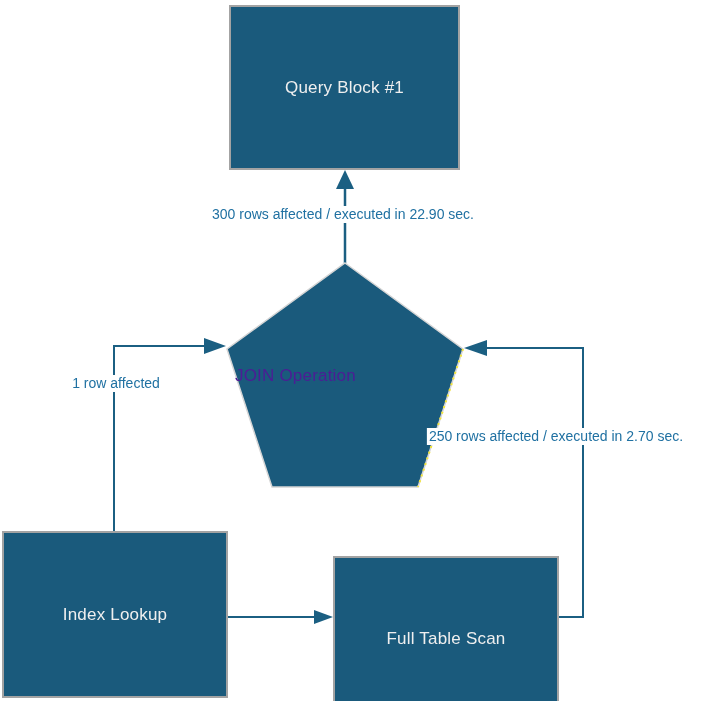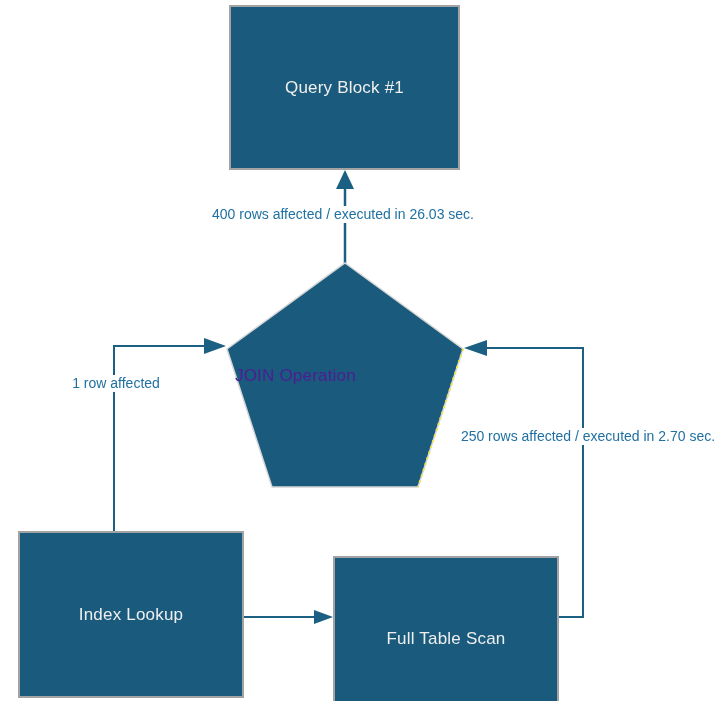--- a/index.html
+++ b/index.html
@@ -85,29 +85,29 @@
 
     <polygon points="345,263 463,349 418,487 272,487 227,349" fill="#1A5A7C" stroke="#D5D5D5" stroke-width="1.5"></polygon>
 
     <line x1="463" y1="349" x2="418" y2="487" stroke="#F5E636" stroke-width="2" stroke-dasharray="2 4"></line>
   </svg>
 
   <div class="node-rect" style="left:229px; top:5px; width:231px; height:165px;">
     <span class="node-label">Query Block #1</span>
   </div>
 
-  <div class="node-rect" style="left:2px; top:531px; width:226px; height:167px;margin-left:16px;">
+  <div class="node-rect" style="left:2px; top:531px; width:226px; height:167px;">
     <span class="node-label">Index Lookup</span>
   </div>
 
   <div class="node-rect" style="left:333px; top:556px; width:226px; height:166px;">
     <span class="node-label">Full Table Scan</span>
   </div>
 
   <div class="pentagon-label" style="left:235px; top:366px;">JOIN Operation</div>
 
-  <div class="edge-label" style="left:343px; top:206px;">400 rows affected / executed in 26.03 sec.</div>
+  <div class="edge-label" style="left:343px; top:206px;">300 rows affected / executed in 22.90 sec.</div>
 
   <div class="edge-label" style="left:116px; top:375px;">1 row affected</div>
 
-  <div class="edge-label" style="left:588px; top:428px;">250 rows affected / executed in 2.70 sec.</div>
+  <div class="edge-label" style="left:556px; top:428px;">250 rows affected / executed in 2.70 sec.</div>
 
 </div>
 
 </body></html>

